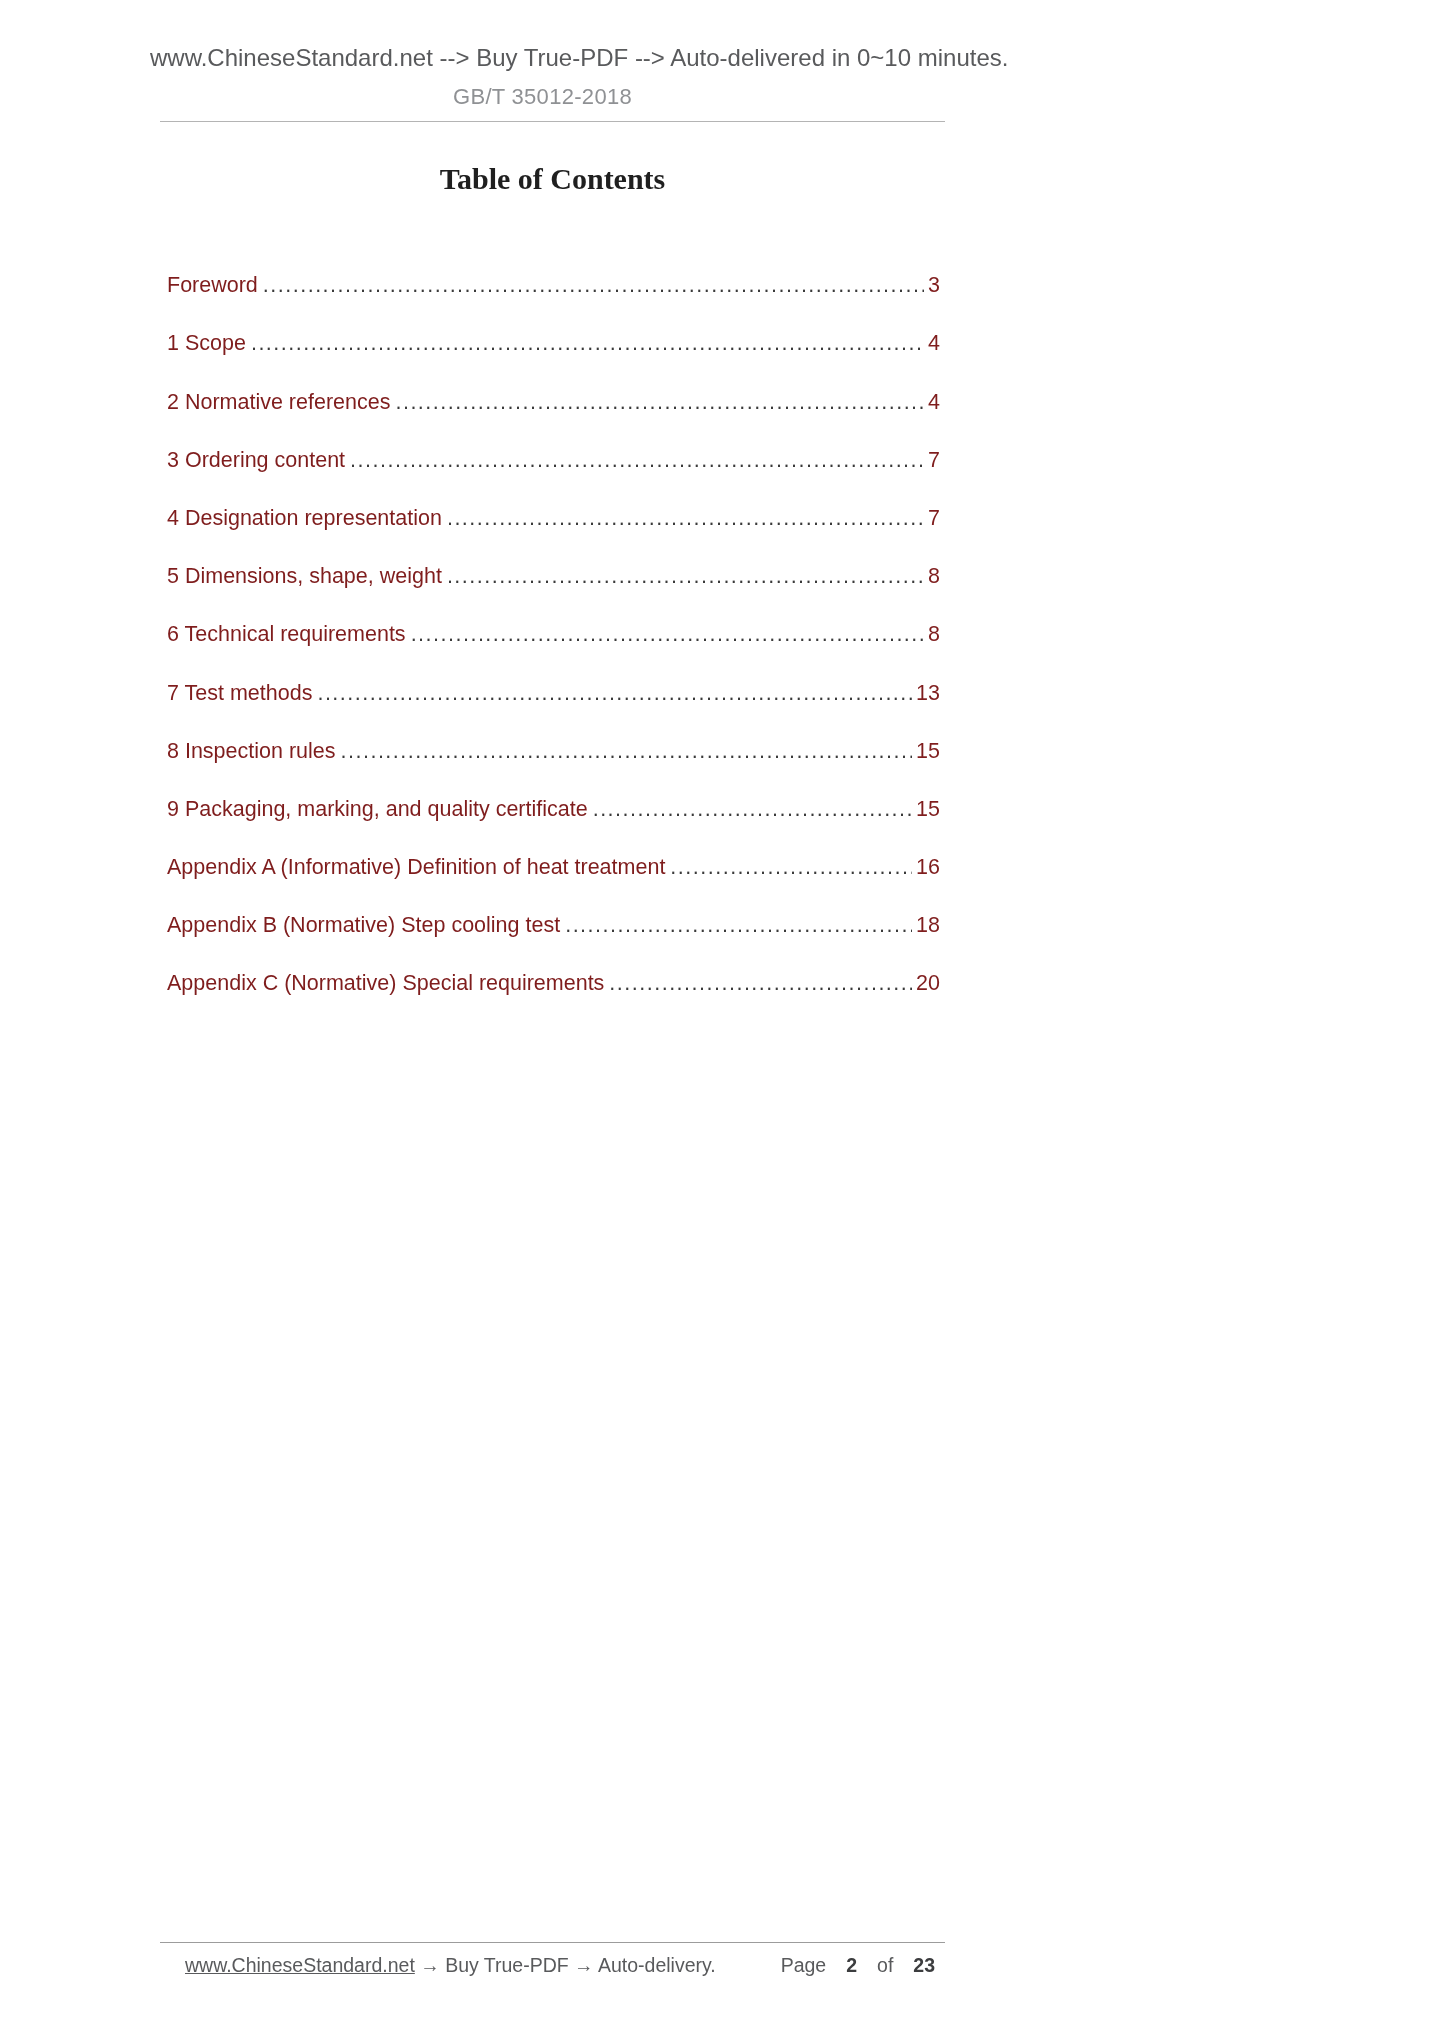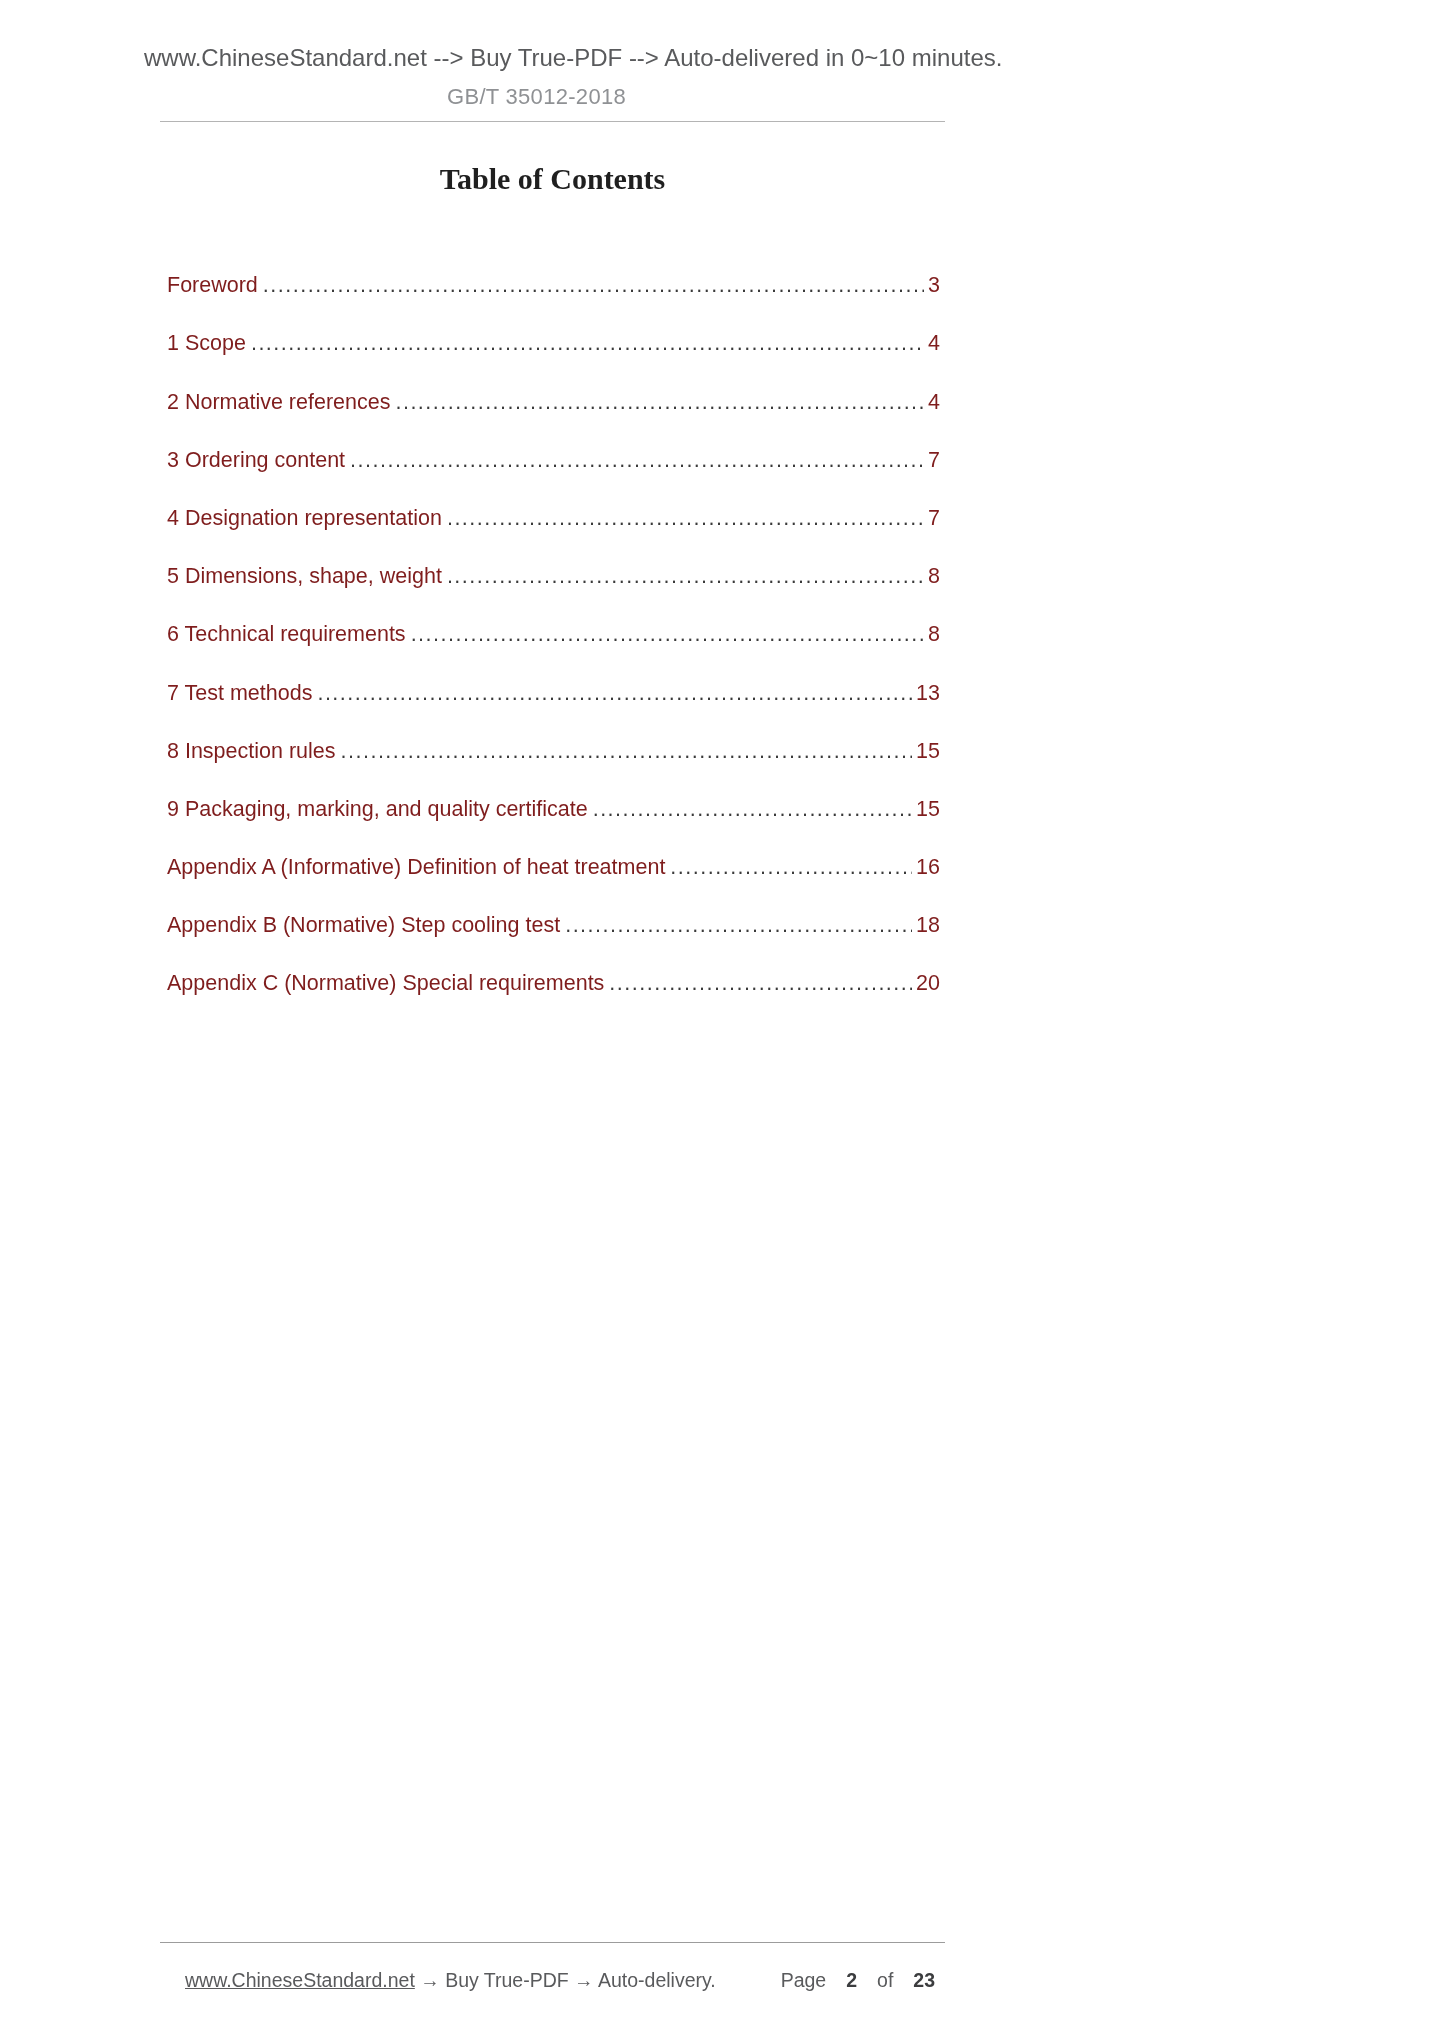--- a/index.html
+++ b/index.html
@@ -14,21 +14,21 @@
   }
   .page {
     position: absolute;
     inset: 0;
     background: #ffffff;
   }
 
   
   .header {
     position: absolute;
-    left: 144px;
+    left: 150px;
     width: 785px;
     top: 44px;
     text-align: center;
   }
   .header-line1 {
     font-size: 24px;
     color: #595a5c;
     white-space: nowrap;
     display: block;
   }
@@ -111,21 +111,20 @@
     left: 160px;
     width: 785px;
     top: 1954px;
     display: flex;
     justify-content: space-between;
     align-items: baseline;
     font-size: 19.5px;
     color: #595a5c;
     padding-left: 25px;
     padding-right: 10px;
-    margin-top: 15px;
   }
   .footer-left { white-space: nowrap; }
   .footer-link {
     color: #595a5c;
     text-decoration: underline;
     cursor: pointer;
   }
   .footer-tagline { color: #595a5c; }
   .footer-page {
     display: flex;

